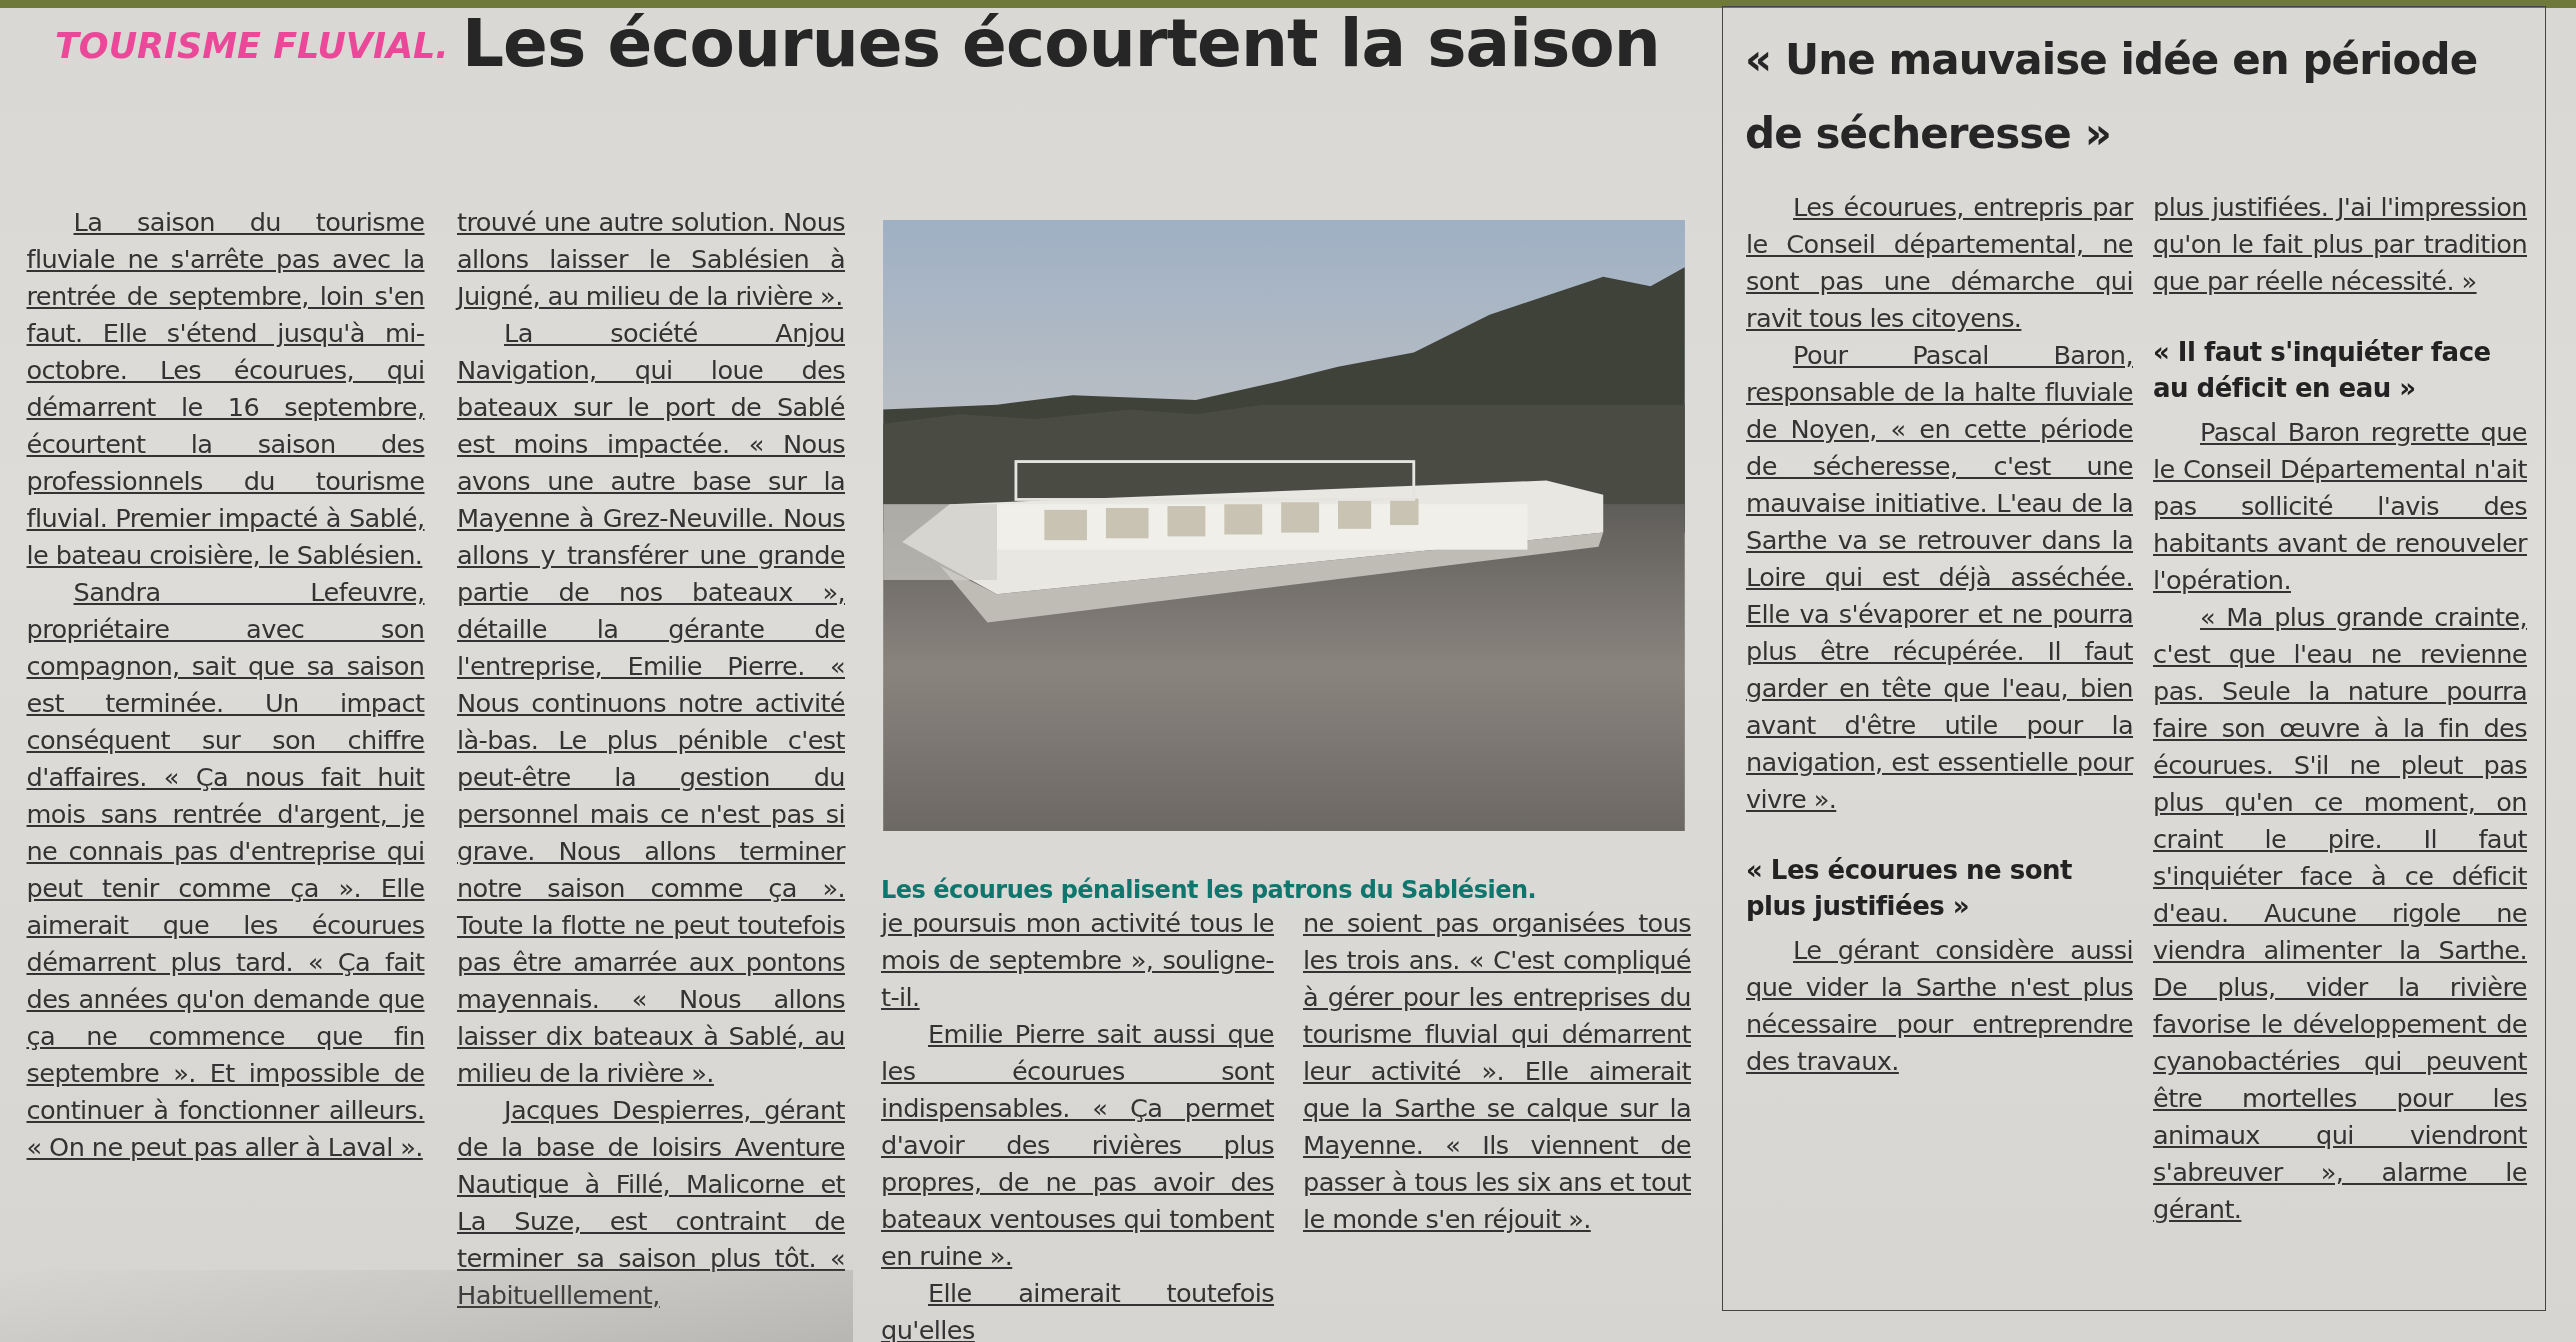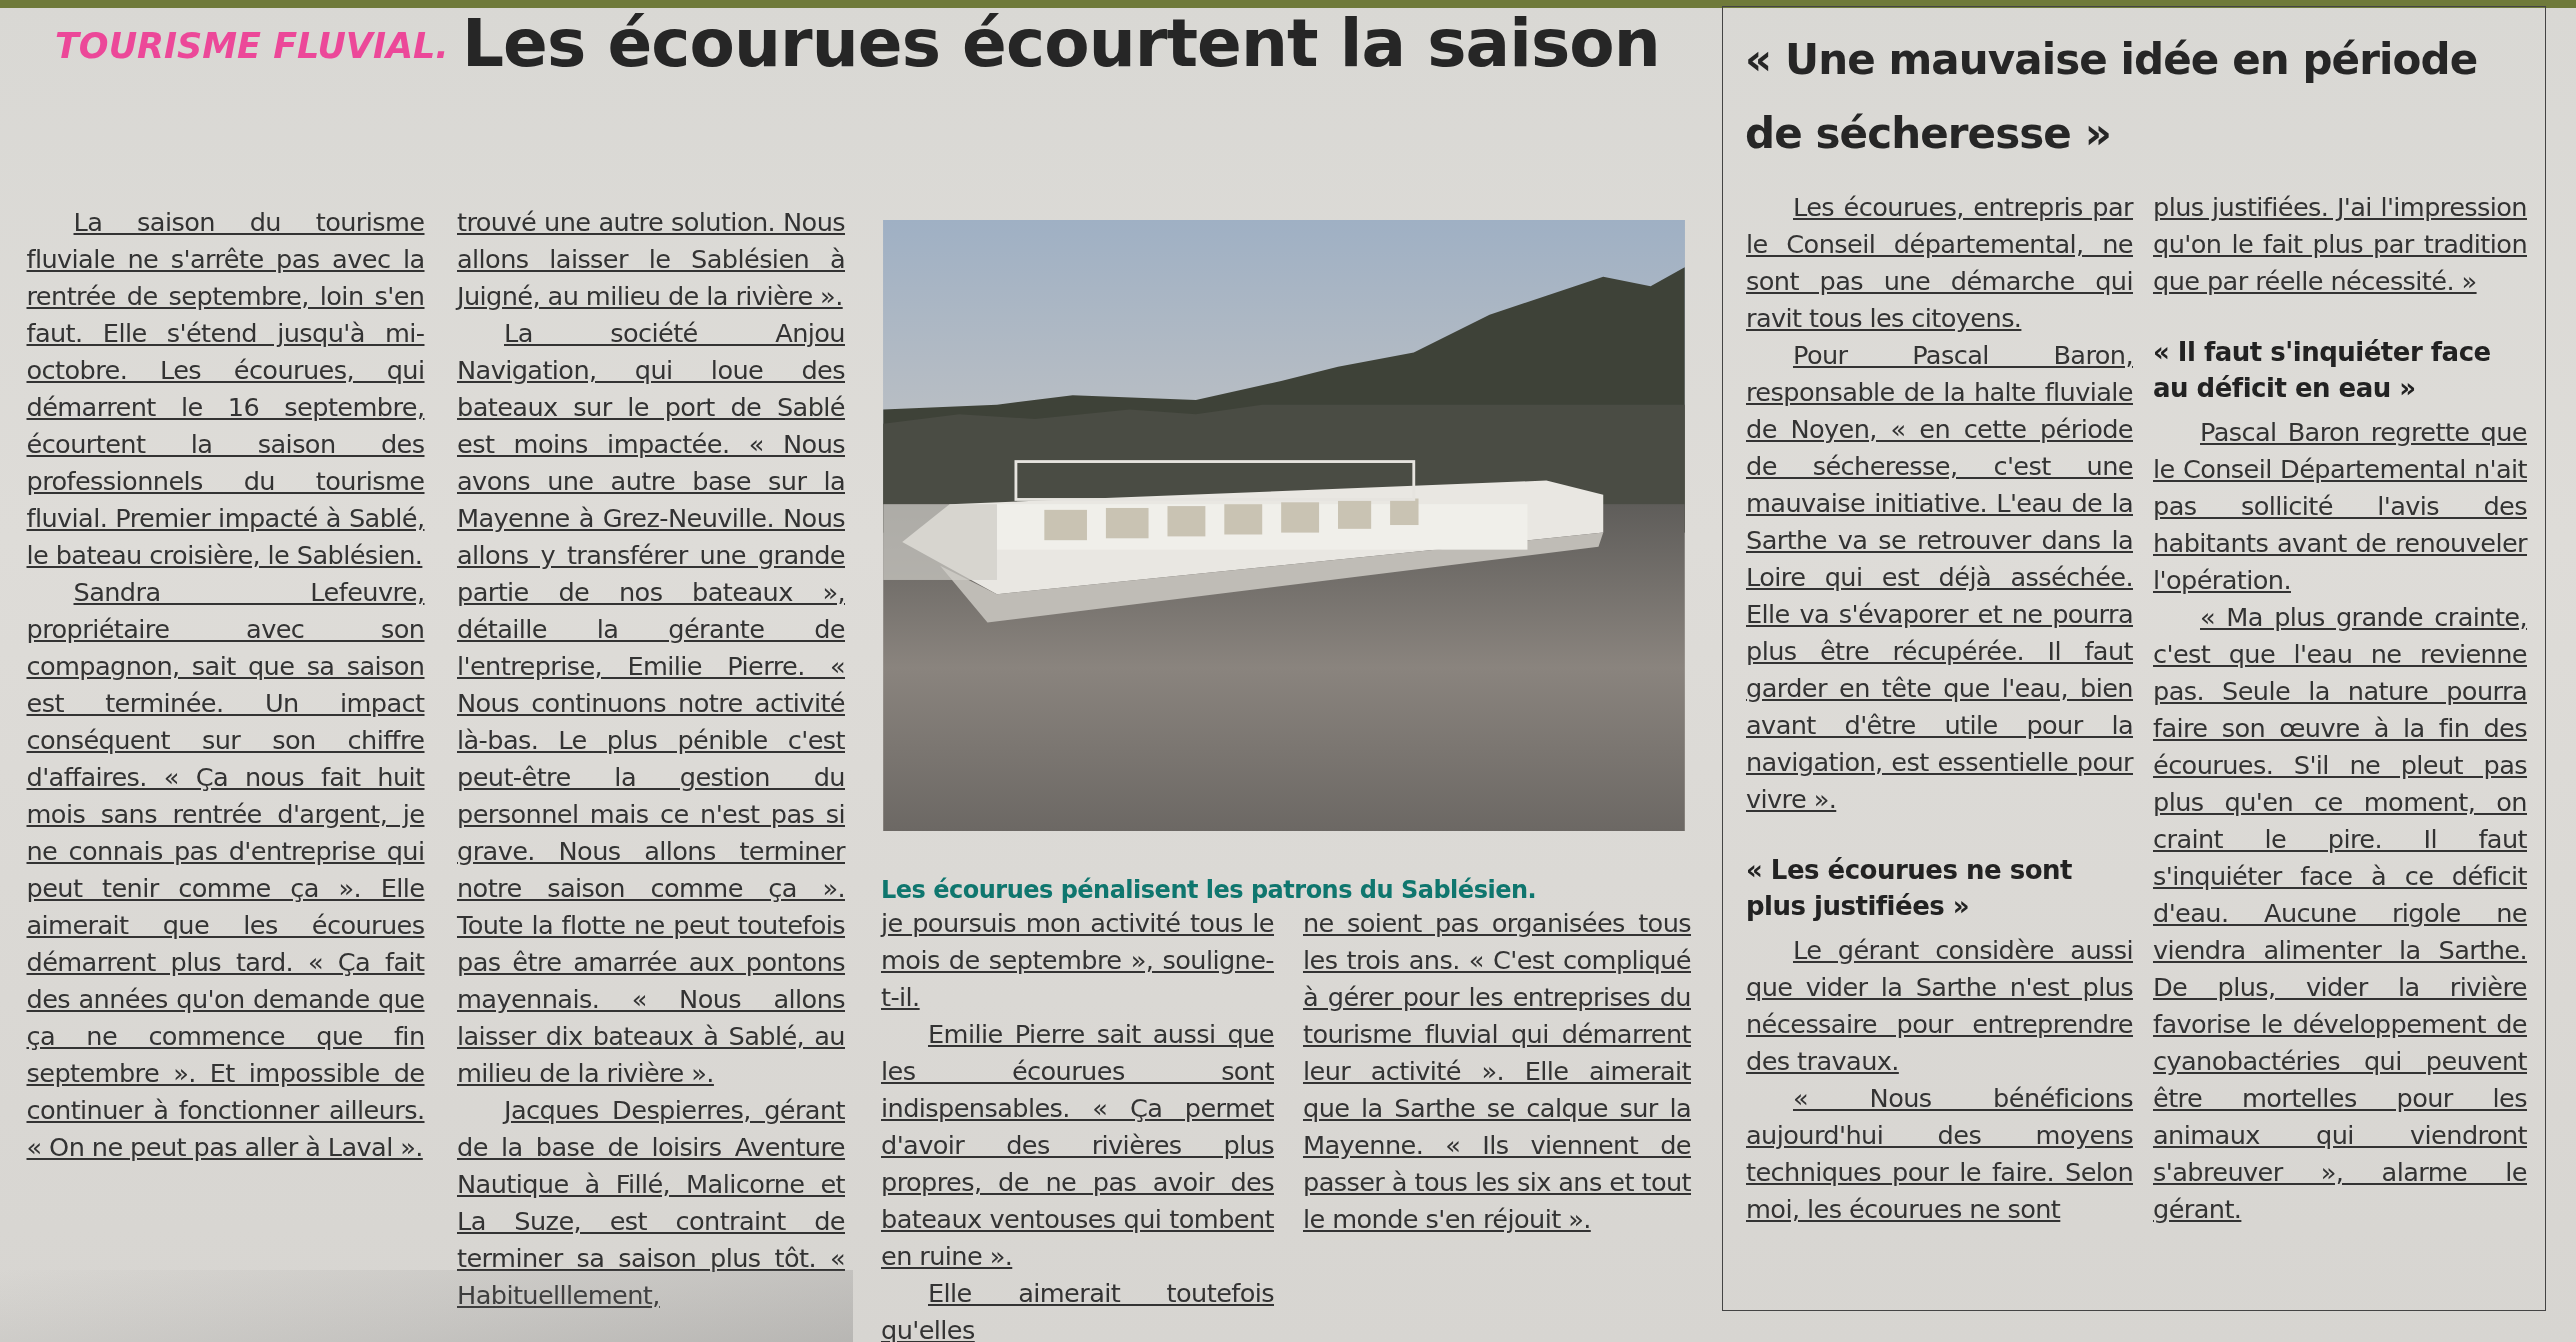--- a/index.html
+++ b/index.html
@@ -107,21 +107,20 @@
 </div>
 
 <div class="box"></div>
 <div class="box-title">« Une mauvaise idée en période de sécheresse »</div>
 
 <div class="col c5">
   <p class="ind">Les écourues, entrepris par le Conseil départemental, ne sont pas une démarche qui ravit tous les citoyens.</p>
   <p class="ind">Pour Pascal Baron, responsable de la halte fluviale de Noyen, « en cette période de sécheresse, c'est une mauvaise initiative. L'eau de la Sarthe va se retrouver dans la Loire qui est déjà asséchée. Elle va s'évaporer et ne pourra plus être récupérée. Il faut garder en tête que l'eau, bien avant d'être utile pour la navigation, est essentielle pour vivre ».</p>
   <div class="sub">« Les écourues ne sont plus justifiées »</div>
   <p class="ind">Le gérant considère aussi que vider la Sarthe n'est plus nécessaire pour entreprendre des travaux.</p>
-  <p class="ind">« Nous bénéficions aujourd'hui des moyens techniques pour le faire. Selon moi, les écourues ne sont</p>
 </div>
 
 <div class="col c6">
   <p>plus justifiées. J'ai l'impression qu'on le fait plus par tradition que par réelle nécessité. »</p>
   <div class="sub">« Il faut s'inquiéter face au déficit en eau »</div>
   <p class="ind">Pascal Baron regrette que le Conseil Départemental n'ait pas sollicité l'avis des habitants avant de renouveler l'opération.</p>
   <p class="ind">« Ma plus grande crainte, c'est que l'eau ne revienne pas. Seule la nature pourra faire son œuvre à la fin des écourues. S'il ne pleut pas plus qu'en ce moment, on craint le pire. Il faut s'inquiéter face à ce déficit d'eau. Aucune rigole ne viendra alimenter la Sarthe. De plus, vider la rivière favorise le développement de cyanobactéries qui peuvent être mortelles pour les animaux qui viendront s'abreuver », alarme le gérant.</p>
 </div>
 
 <div class="shadow-band"></div>

